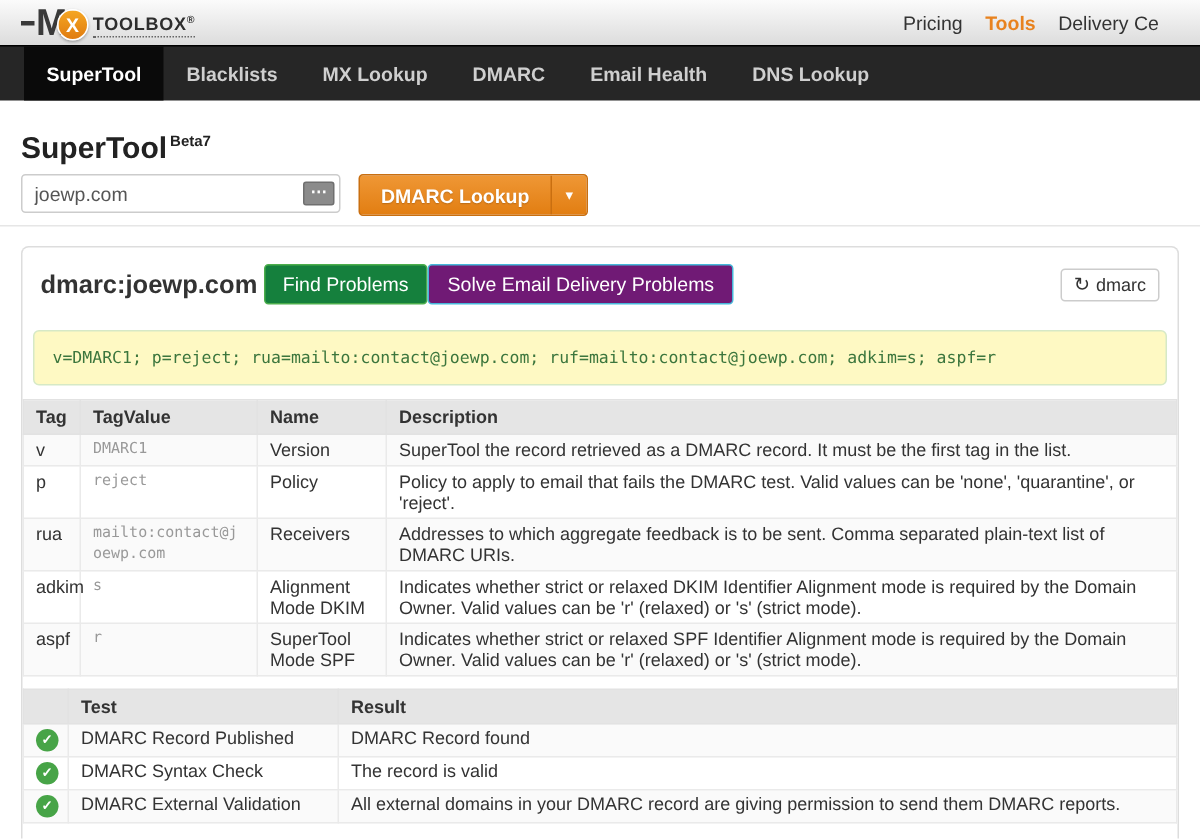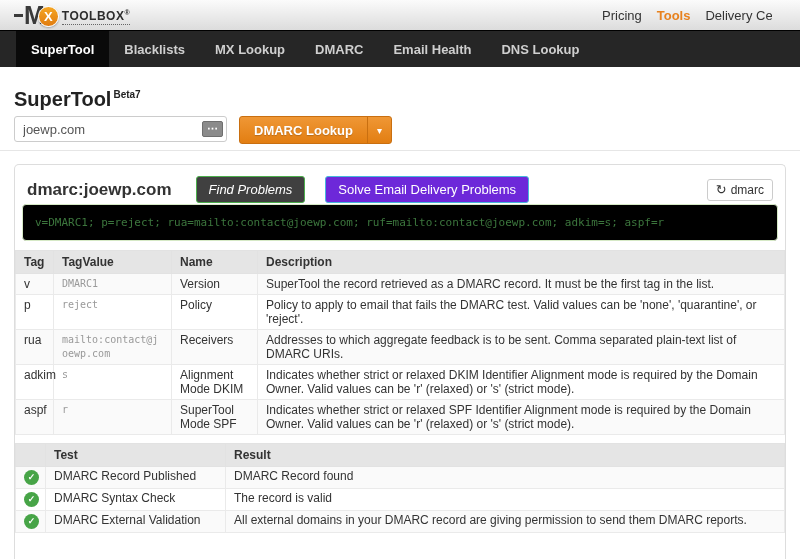--- a/index.html
+++ b/index.html
@@ -52,33 +52,33 @@
   .lookup-btn-main { display:flex; align-items:center; padding:0 14px; color:#fff;
     font-size:13px; font-weight:bold; text-shadow:0 1px 1px rgba(0,0,0,.2); }
   .lookup-btn-caret { display:flex; align-items:center; padding:0 9px; color:#fff;
     font-size:10px; border-left:1px solid #c96f10; }
   .divider { border-top:1px solid #e6e6e6; margin-top:6px; }
 
   
   .panel-wrap { margin:13px 14px 0; }
   .panel { border:1px solid #ddd; border-bottom:none; border-radius:5px 5px 0 0;
     background:#fff; height:406px; overflow:hidden; }
-  .panel-header { display:flex; align-items:center; gap:20px; padding:11px 12px 0; }
+  .panel-header { display:flex; align-items:center; gap:0; padding:11px 12px 16px; }
   .result-title { font-size:17px; font-weight:bold; color:#333; margin-right:4px; }
   .btn { border-radius:3px; color:#fff; font-size:13px; padding:5px 12px;
     cursor:pointer; border:1px solid transparent;
     font-family:"Liberation Sans",sans-serif; }
-  .btn-green { background:#404040; border-color:#4cae4c;font-style:italic; }
-  .btn-blue  { background:#6d28d9; border-color:#46b8da; }
+  .btn-green { background:#15803d; border-color:#4cae4c; }
+  .btn-blue  { background:#701a75; border-color:#46b8da; }
   .refresh-btn { margin-left:auto; display:flex; align-items:center; gap:4px;
     background:#fff; border:1px solid #ccc; border-radius:3px; color:#333;
     font-size:12px; padding:3px 8px; cursor:pointer; }
   .refresh-icon { font-size:13px; line-height:12px; }
 
-  .alert-success { margin:1px 7px 9px; background:#000000; border:1px solid #d6e9c6;
+  .alert-success { margin:1px 7px 9px; background:#fef9c3; border:1px solid #d6e9c6;
     border-radius:4px; padding:11px 12px; color:#3c763d; font-size:11px;
     font-family:"DejaVu Sans Mono", monospace; }
 
   
   table { width:100%; border-collapse:collapse; font-size:12px; color:#333; table-layout:fixed; }
   th { text-align:left; background:#e5e5e5; font-weight:bold; padding:4px 8px;
     border:1px solid #e2e2e2; font-size:12px; }
   td { padding:3px 8px; border:1px solid #eaeaea; vertical-align:top; line-height:14px; }
   tbody tr:nth-child(odd) { background:#fafafa; }
   .mono { font-family:"DejaVu Sans Mono", monospace; font-size:10px; color:#999;

